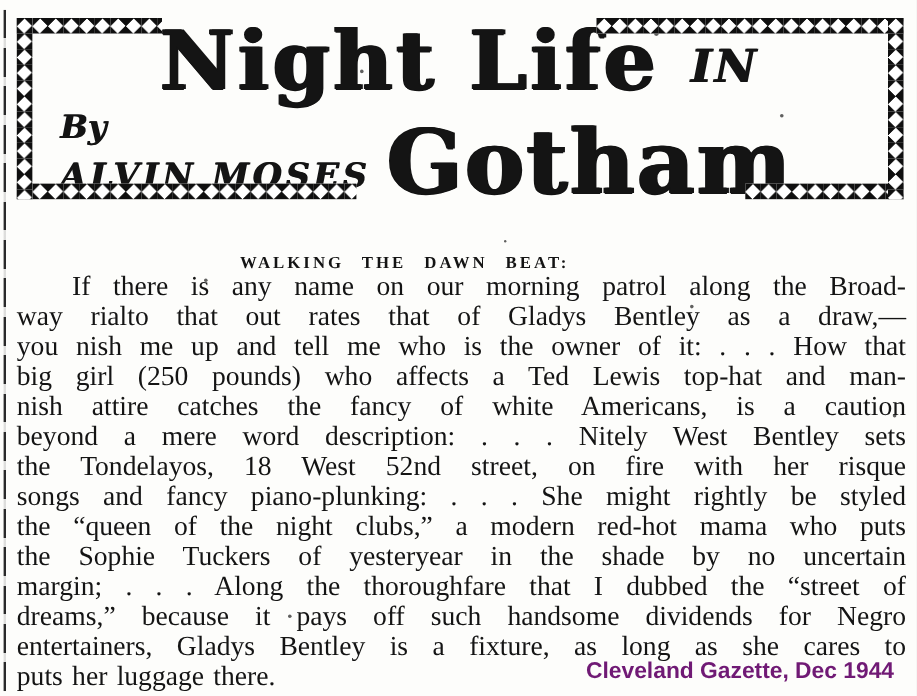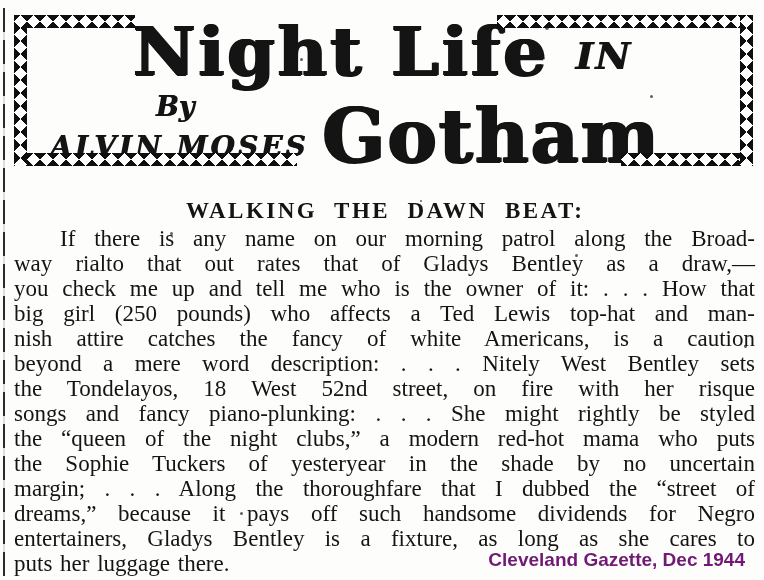--- a/index.html
+++ b/index.html
@@ -45,36 +45,36 @@
     text-shadow: 1.5px 0 #141414, -1px 0 #141414, 0 1px #141414;
   }
   .title-in {
     display: inline-block; font-size: 38px; font-style: italic;
     margin-left: 26px; position: relative; top: -6px;
     letter-spacing: 2px;
     text-shadow: 1px 0 #141414;
   }
   .byline {
     position: absolute; left: 50px; top: 93px; width: 250px;
-    text-align: center; z-index: 2;
+    text-align: left; z-index: 2;
     font-family: "DejaVu Serif", serif; font-style: italic; font-weight: bold;
   }
   .byline .by { font-size: 27px; line-height: 1; text-shadow: 0.8px 0 #141414; }
   .byline .author { font-size: 28px; line-height: 1; margin-top: 13px; letter-spacing: 3px; text-shadow: 0.8px 0 #141414; white-space: nowrap; }
   .title-gotham {
     position: absolute; left: 322px; top: 99px;
     font-family: "DejaVu Serif", serif;
     font-weight: bold; font-size: 74px; line-height: 1;
     letter-spacing: 2px; z-index: 2; white-space: nowrap;
     text-shadow: 1.5px 0 #141414, -1px 0 #141414, 0 1px #141414;
   }
   .col-heading {
-    position: absolute; left: 182px; top: 194px; margin: 4px;
+    position: absolute; left: 182px; top: 194px; margin: 18px;
     font-family: "Liberation Serif", serif;
-    font-weight: bold; font-size: 23px;
+    font-weight: bold; font-size: 14px;
     letter-spacing: 2.5px; word-spacing: 9px; white-space: nowrap;
   }
   .body {
     position: absolute; left: 14px; top: 226px; width: 741px;
     font-size: 23px; line-height: 25px;
     word-spacing: 2px;
   }
   .bodyline { text-align: justify; text-align-last: justify; white-space: normal; }
   .bodyline.indent { text-indent: 46px; }
   .bodyline.lastline { text-align-last: left; }
@@ -108,21 +108,21 @@
     </div>
 
     <div class="title-gotham">Gotham</div>
   </header>
 
   <h2 class="col-heading">WALKING THE DAWN BEAT:</h2>
 
   <div class="body">
     <div class="bodyline indent">If there is any name on our morning patrol along the Broad-</div>
     <div class="bodyline">way rialto that out rates that of Gladys Bentley as a draw,—</div>
-    <div class="bodyline">you check me up and tell me who is the owner of it: . . . How that</div>
+    <div class="bodyline">you nish me up and tell me who is the owner of it: . . . How that</div>
     <div class="bodyline">big girl (250 pounds) who affects a Ted Lewis top-hat and man-</div>
     <div class="bodyline">nish attire catches the fancy of white Americans, is a caution</div>
     <div class="bodyline">beyond a mere word description: . . . Nitely West Bentley sets</div>
     <div class="bodyline">the Tondelayos, 18 West 52nd street, on fire with her risque</div>
     <div class="bodyline">songs and fancy piano-plunking: . . . She might rightly be styled</div>
     <div class="bodyline">the “queen of the night clubs,” a modern red-hot mama who puts</div>
     <div class="bodyline">the Sophie Tuckers of yesteryear in the shade by no uncertain</div>
     <div class="bodyline">margin; . . . Along the thoroughfare that I dubbed the “street of</div>
     <div class="bodyline">dreams,” because it pays off such handsome dividends for Negro</div>
     <div class="bodyline">entertainers, Gladys Bentley is a fixture, as long as she cares to</div>

